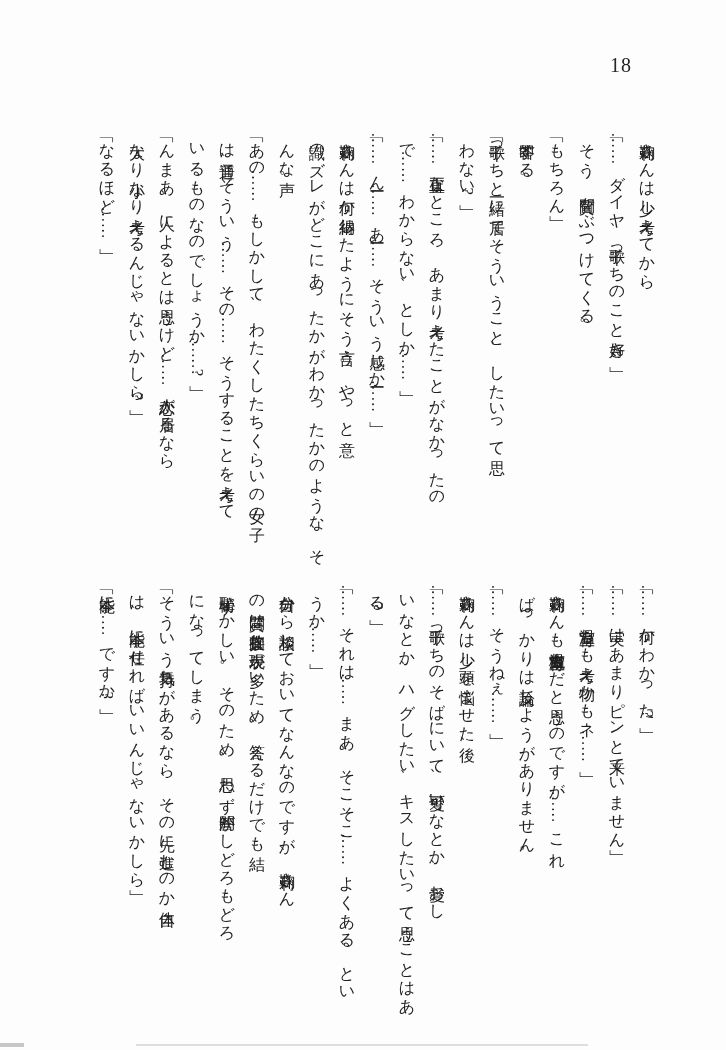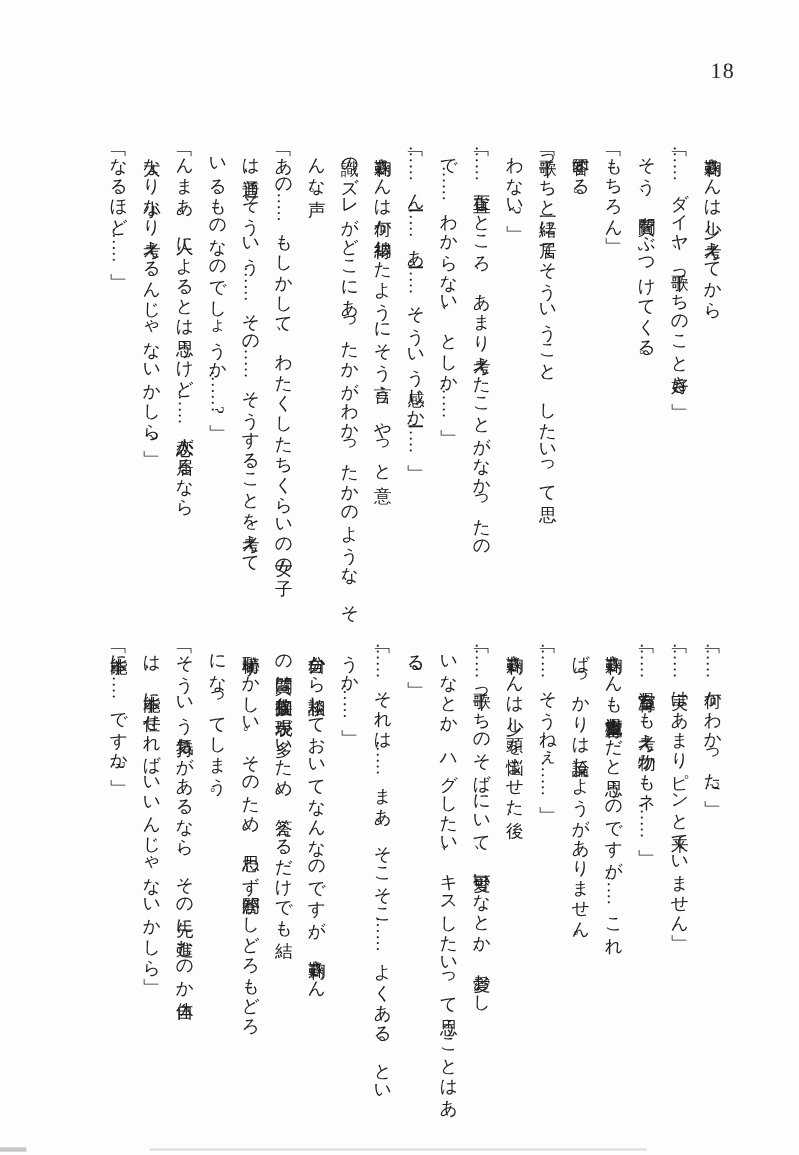--- a/index.html
+++ b/index.html
@@ -12,21 +12,21 @@
     width: 726px;
     height: 1050px;
     background: #fdfdfd;
     overflow: hidden;
     font-family: "Liberation Serif", "DejaVu Serif", serif;
     color: #1e1e1e;
   }
   .page-number {
     position: absolute;
     top: 54px;
-    left: 646px;
+    left: 610px;
     font-size: 20px;
     letter-spacing: 1px;
     color: #262626;
   }
   .tblock {
     position: absolute;
     right: 64px;
     writing-mode: vertical-rl;
     text-orientation: mixed;
     font-size: 16px;

